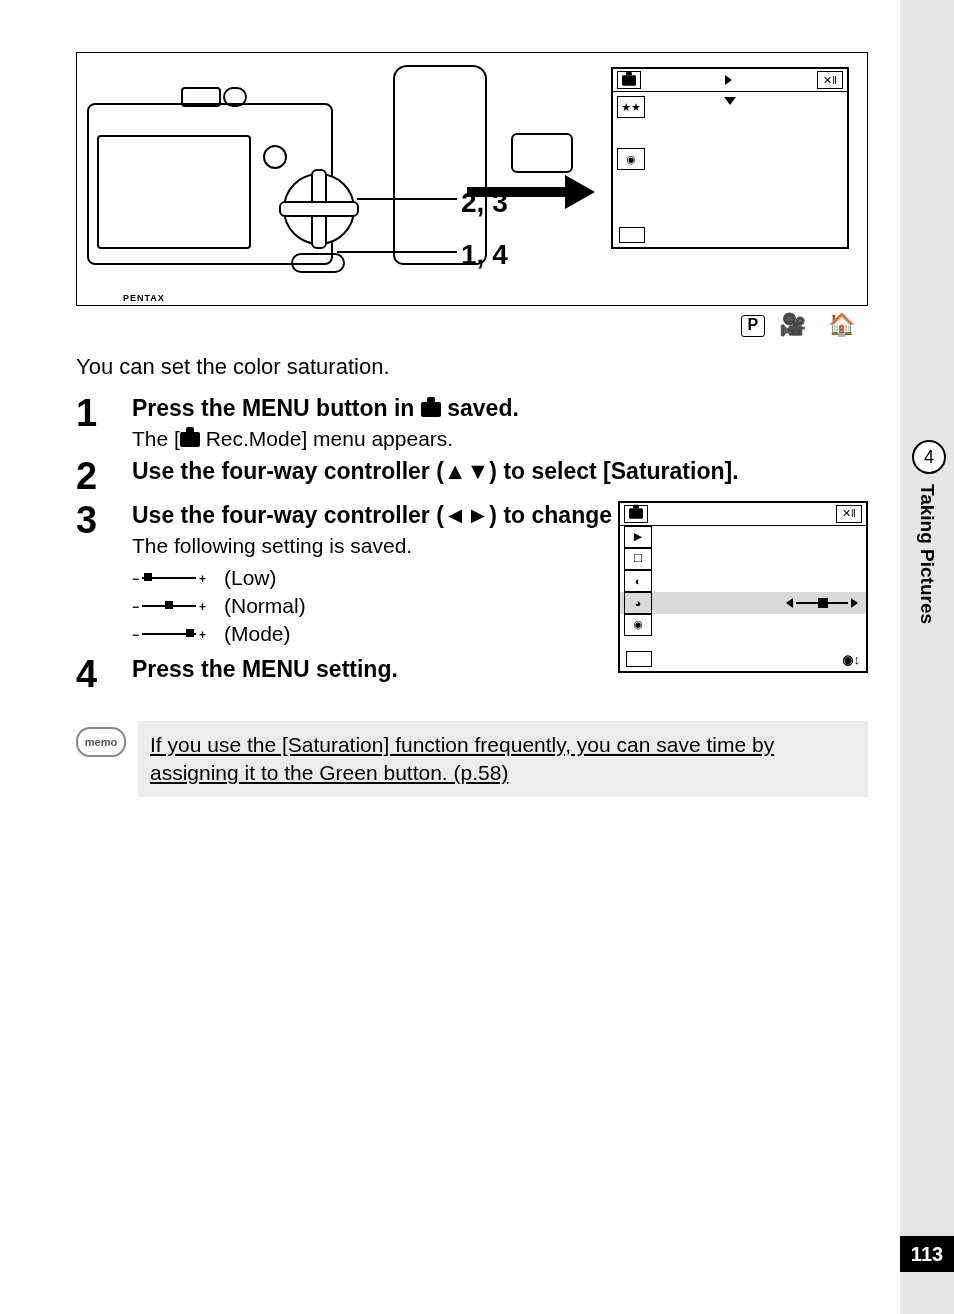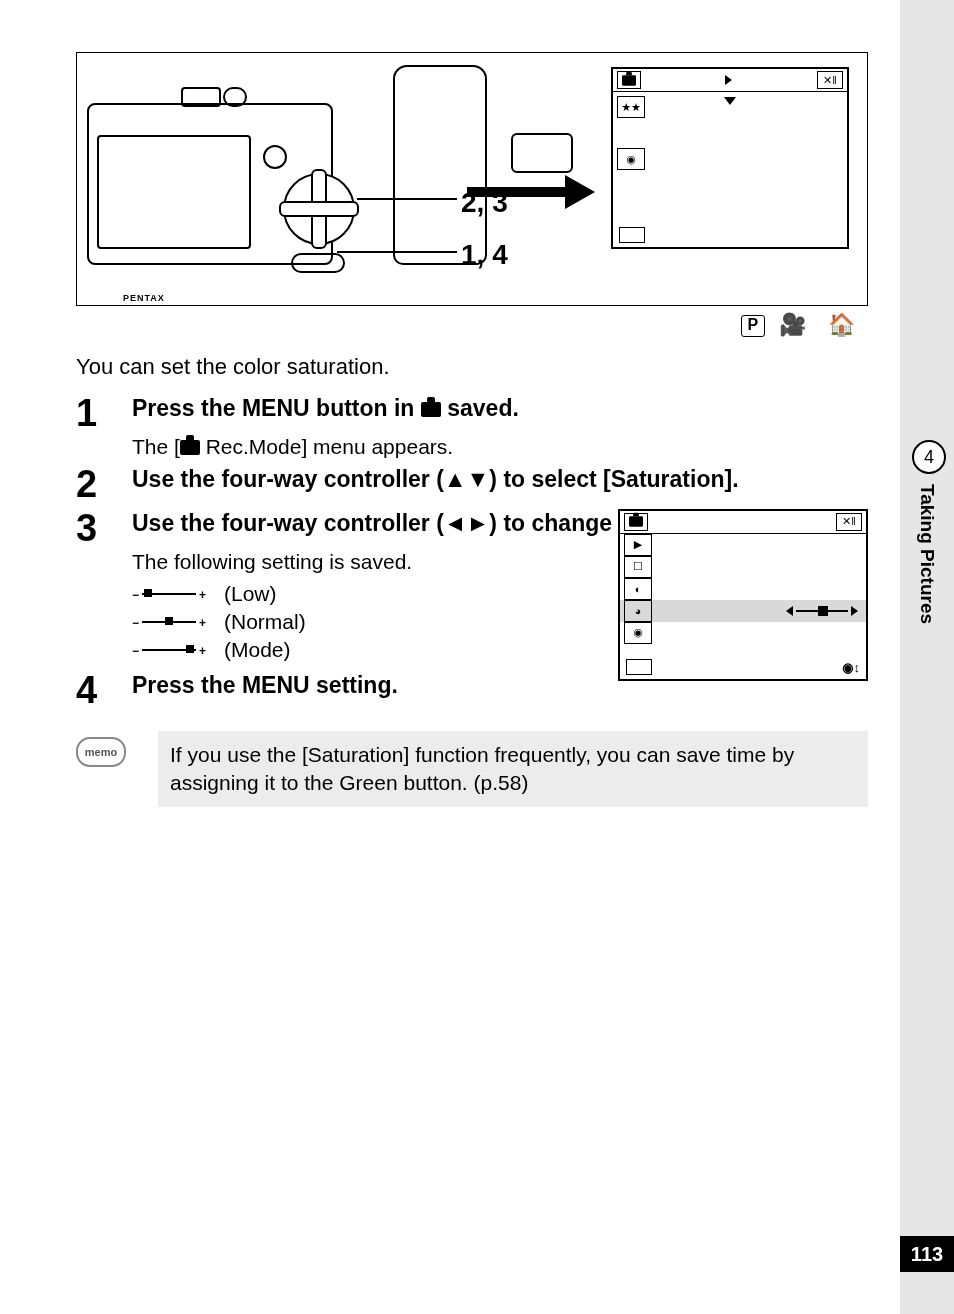--- a/index.html
+++ b/index.html
@@ -189,21 +189,21 @@
     flex: 1;
     font-size: 22px;
   }
   .step-head {
     font-weight: bold;
     font-size: 23px;
     line-height: 1.25;
   }
   .step-sub {
     font-size: 21px;
-    margin-top: 12px;
+    margin-top: 4px;
   }
   .small-camera-icon {
     display:inline-block;
     width:20px; height:15px;
     background:#000;
     border-radius:2px;
     position:relative;
     vertical-align:-1px;
   }
   .small-camera-icon::before{
@@ -260,23 +260,23 @@
   }
   .lcd .ok-exit {
     position:absolute; right:6px; bottom:4px; font-size:13px; font-weight:bold;
   }
 
   .step3-wrap { position:relative; }
   .step3-text { width: 510px; }
 
   .memo-block {
     display:flex;
-    margin-top: 22px;
+    margin-top: 28px;
     align-items:flex-start;
-    gap: 32px;
+    gap: 12px;
   }
   .memo-icon {
     width: 50px;
     flex: 0 0 50px;
     text-align:center;
     font-size:11px;
     padding-top:6px;
   }
   .memo-icon .cloud {
     width:46px; height:26px;
@@ -286,20 +286,21 @@
     color:#555;
     font-weight:bold;
     margin:0 auto;
   }
   .memo-text {
     flex:1;
     background:#ececec;
     padding: 10px 12px;
     font-size:21px;
     line-height:1.35;
+    text-decoration:underline;
   }
 
   
   .side-tab {
     position:absolute;
     right: 12px;
     top: 440px;
     width: 30px;
   }
   .side-circle {

